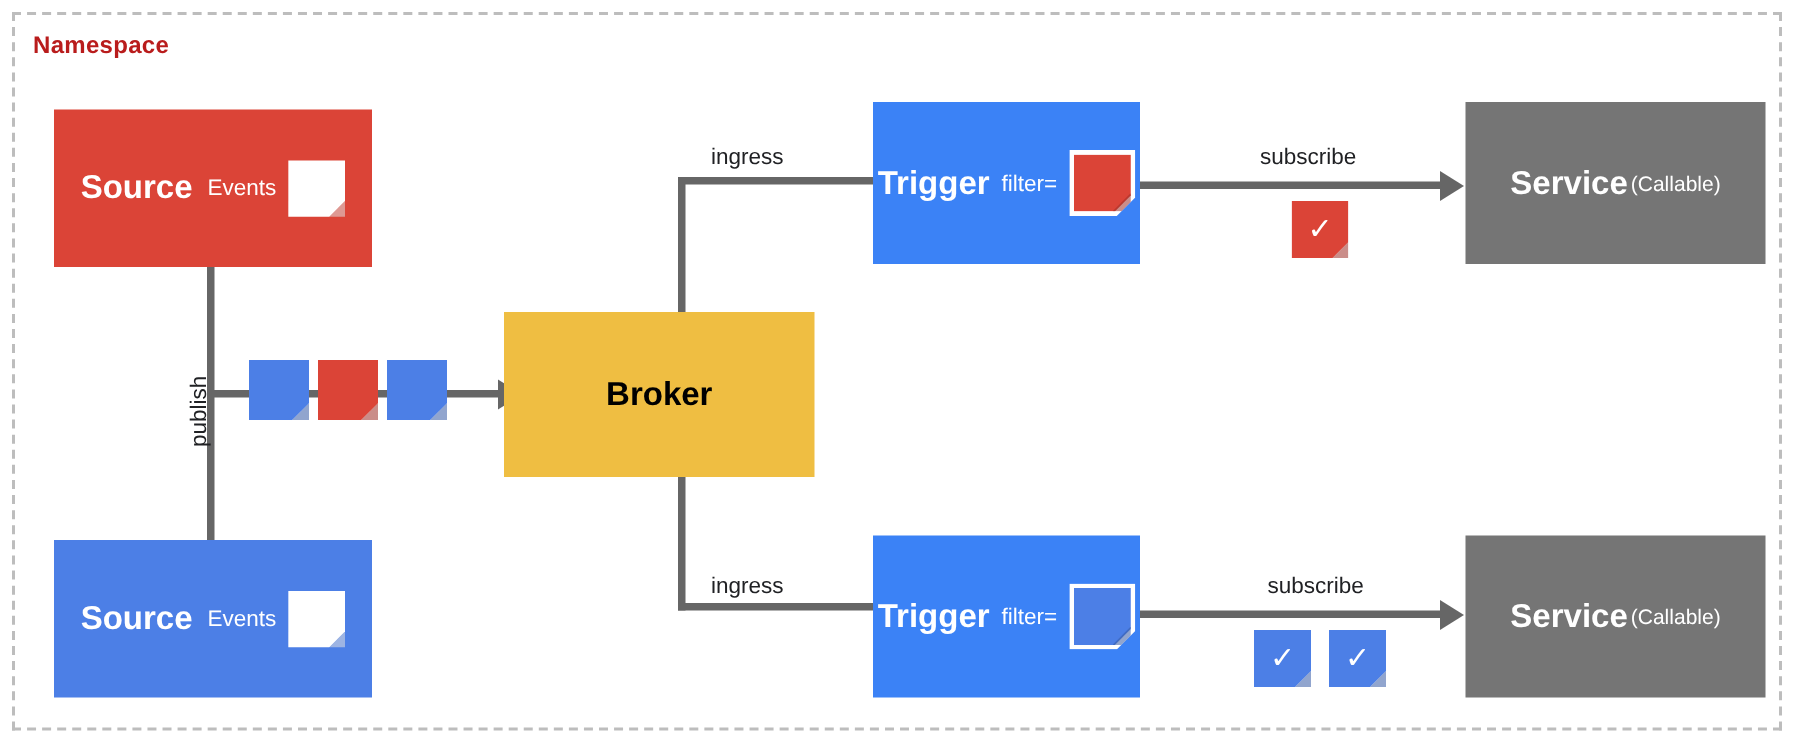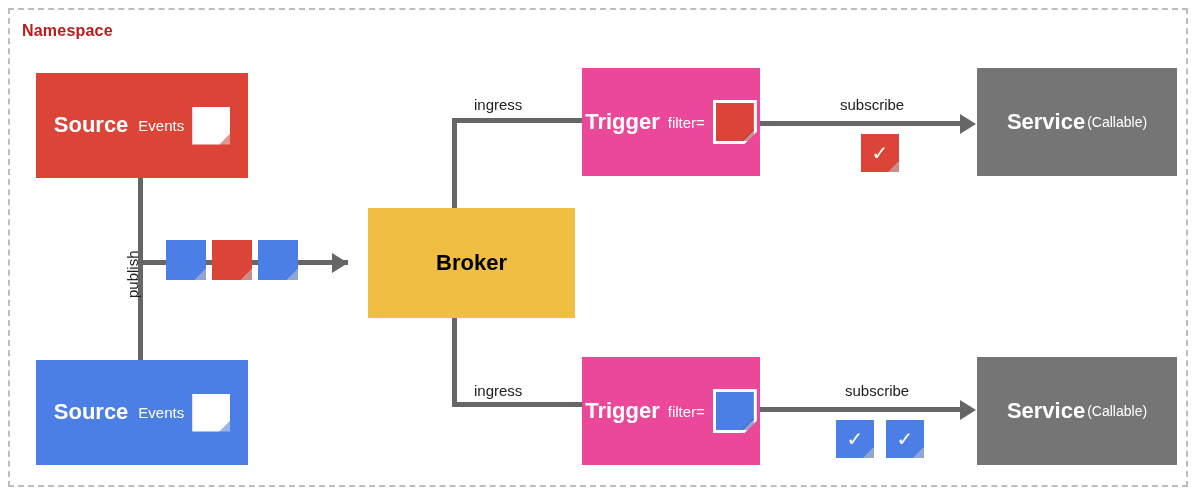--- a/index.html
+++ b/index.html
@@ -63,21 +63,21 @@
   }
   .node-row-label {
     font-size: 15px;
     font-weight: normal;
     color: #ffffff;
   }
 
   
   .c-red    { background: #db4437; }
   .c-blue   { background: #4c7fe6; }
-  .c-green  { background: #ec4899; }
+  .c-green  { background: #3b82f6; }
   .c-yellow { background: #efbe42; }
   .c-gray   { background: #757575; }
 
   .t-white { color: #ffffff; }
   .t-black { color: #000000; }
 
   
   .doc {
     position: relative;
     display: inline-block;
@@ -232,21 +232,21 @@
     <div class="node-title t-white">Source</div>
     <div class="node-row">
       <span class="node-row-label">Events</span>
       <span class="doc" style="width:38px; height:38px;">
         <span class="sheet" style="background:#ffffff;"></span>
         <span class="fold" style="background:#ffffff; filter:brightness(0.88);"></span>
       </span>
     </div>
   </div>
 
-  <div class="node c-yellow" style="left:368px; top:208px; width:207px; height:110px;">
+  <div class="node c-yellow" style="left:336px; top:208px; width:207px; height:110px;">
     <div class="node-title t-black">Broker</div>
   </div>
 
   <div class="node c-green" style="left:582px; top:68px; width:178px; height:108px; gap:8px;">
     <div class="node-title t-white">Trigger</div>
     <div class="node-row">
       <span class="node-row-label">filter=</span>
       <span class="doc outlined" style="width:44px; height:44px;">
         <span class="sheet c-red"></span>
           <span class="fold c-red" style="filter:brightness(0.72);"></span>

